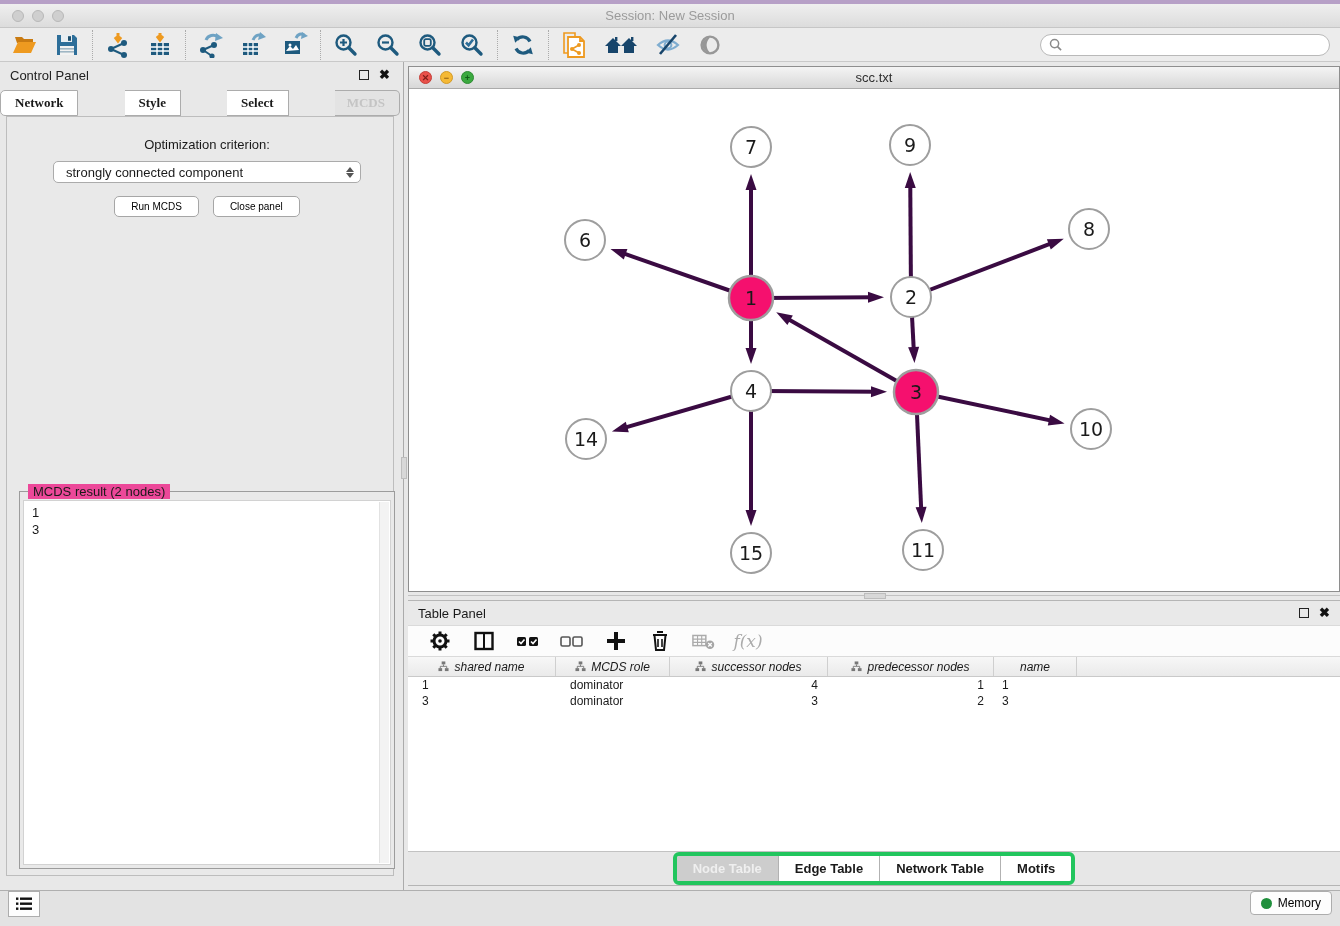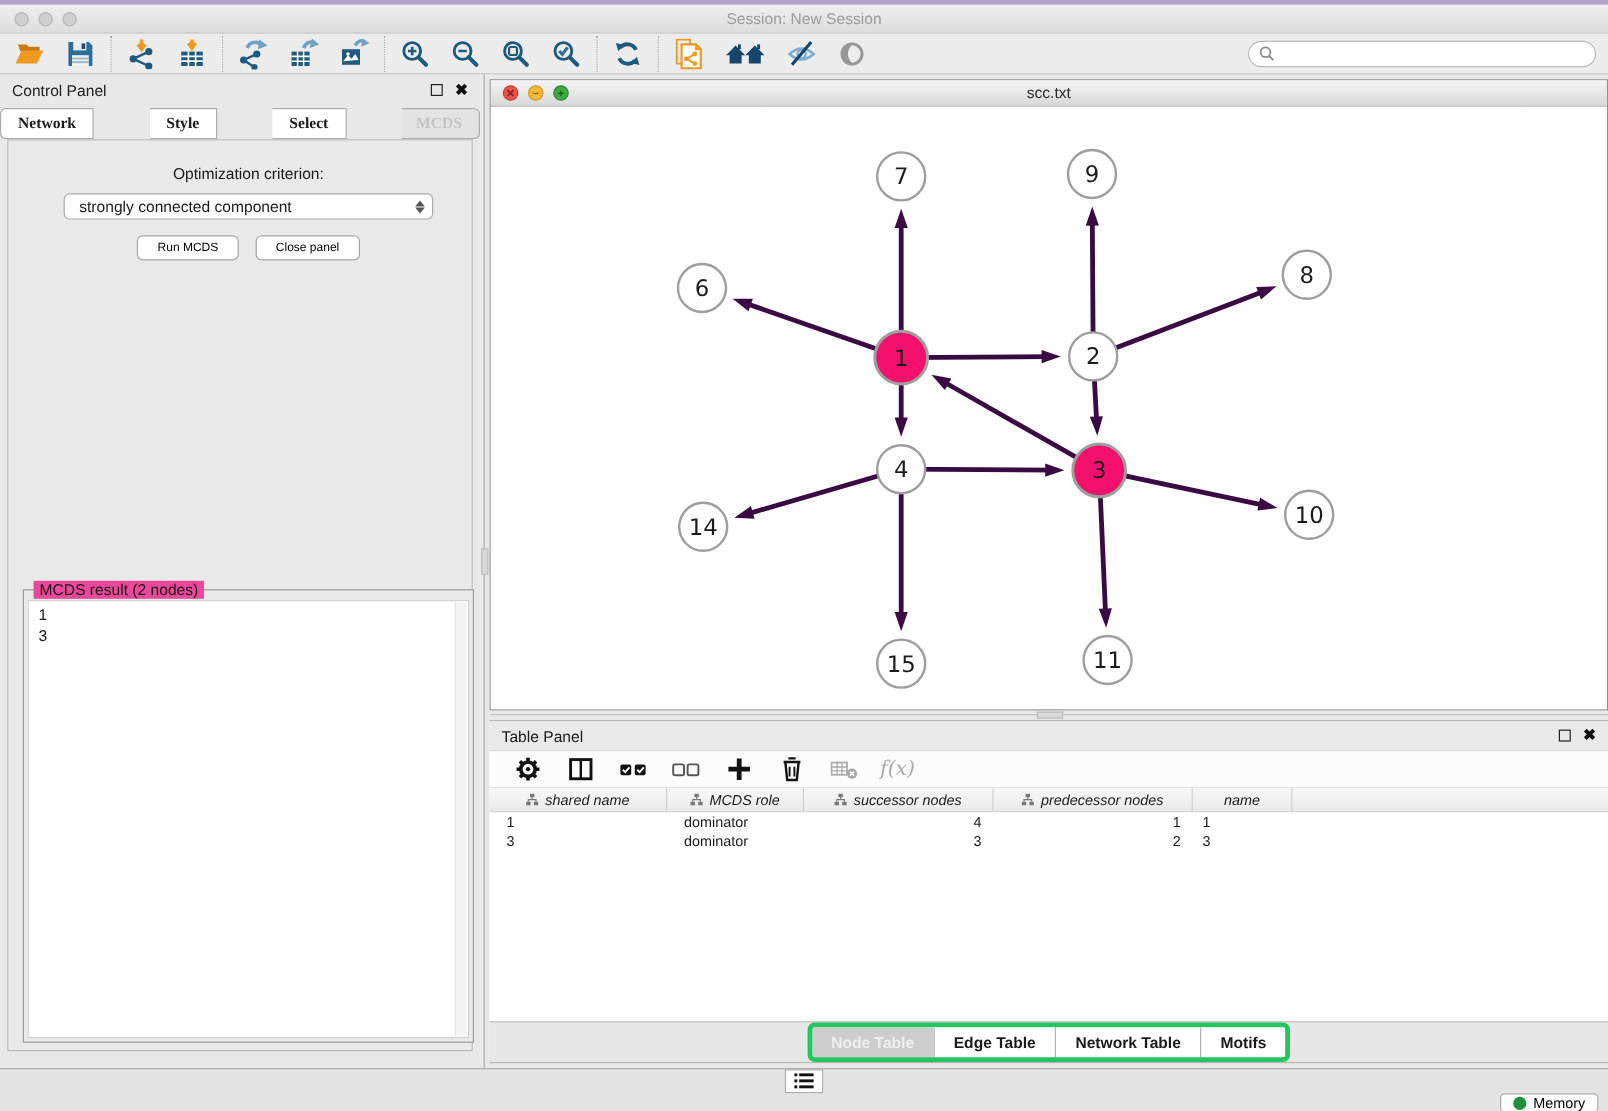--- a/index.html
+++ b/index.html
@@ -93,21 +93,21 @@
   .gr-cell { padding:1px 8px 0 14px; overflow:hidden; white-space:nowrap; }
   .gr-cell.num { text-align:right; padding:1px 10px 0 4px; }
   .grid-body { flex:1; background:#fff; }
   .tp-footer { height:34px; background:#E7E7E7; border-top:1px solid #C2C2C2; display:flex; align-items:center; justify-content:center; }
   .seg { display:flex; border:4px solid #22c55e; border-radius:6px; overflow:hidden; }
   .seg .seg-tab { background:#fff; padding:5px 16px; font-weight:bold; font-size:13px; border-left:1px solid #B2B2B2; cursor:pointer; }
   .seg .seg-tab:first-child { border-left:none; }
   .seg .seg-tab.selected { background:#CDCDCD; color:#EFEFEF; }
 
   
-  .statusbar { height:36px; background:#E3E3E3; border-top:1px solid #AFAFAF; display:flex; align-items:center; padding:0 8px;flex-direction:column; }
+  .statusbar { height:36px; background:#E3E3E3; border-top:1px solid #AFAFAF; display:flex; align-items:flex-start; padding:0 8px; }
   .status-left-btn { width:32px; height:26px; background:#FDFDFD; border:1px solid #ADADAD; display:flex; align-items:center; justify-content:center; cursor:pointer; }
   .memory-btn { margin-left:auto; background:#FDFDFD; border:1px solid #ADADAD; border-radius:4px; height:24px;
                 display:flex; align-items:center; gap:6px; padding:0 10px; font-size:12px; cursor:pointer; }
   .mem-dot { width:11px; height:11px; border-radius:50%; background:#1F8F3C; }
 
   .float-icon { width:10px; height:10px; border:1.6px solid #222; display:inline-block; cursor:pointer; }
   .close-icon { font-size:13px; font-weight:bold; color:#111; cursor:pointer; line-height:10px; }
 </style>
 </head>
 <body>

